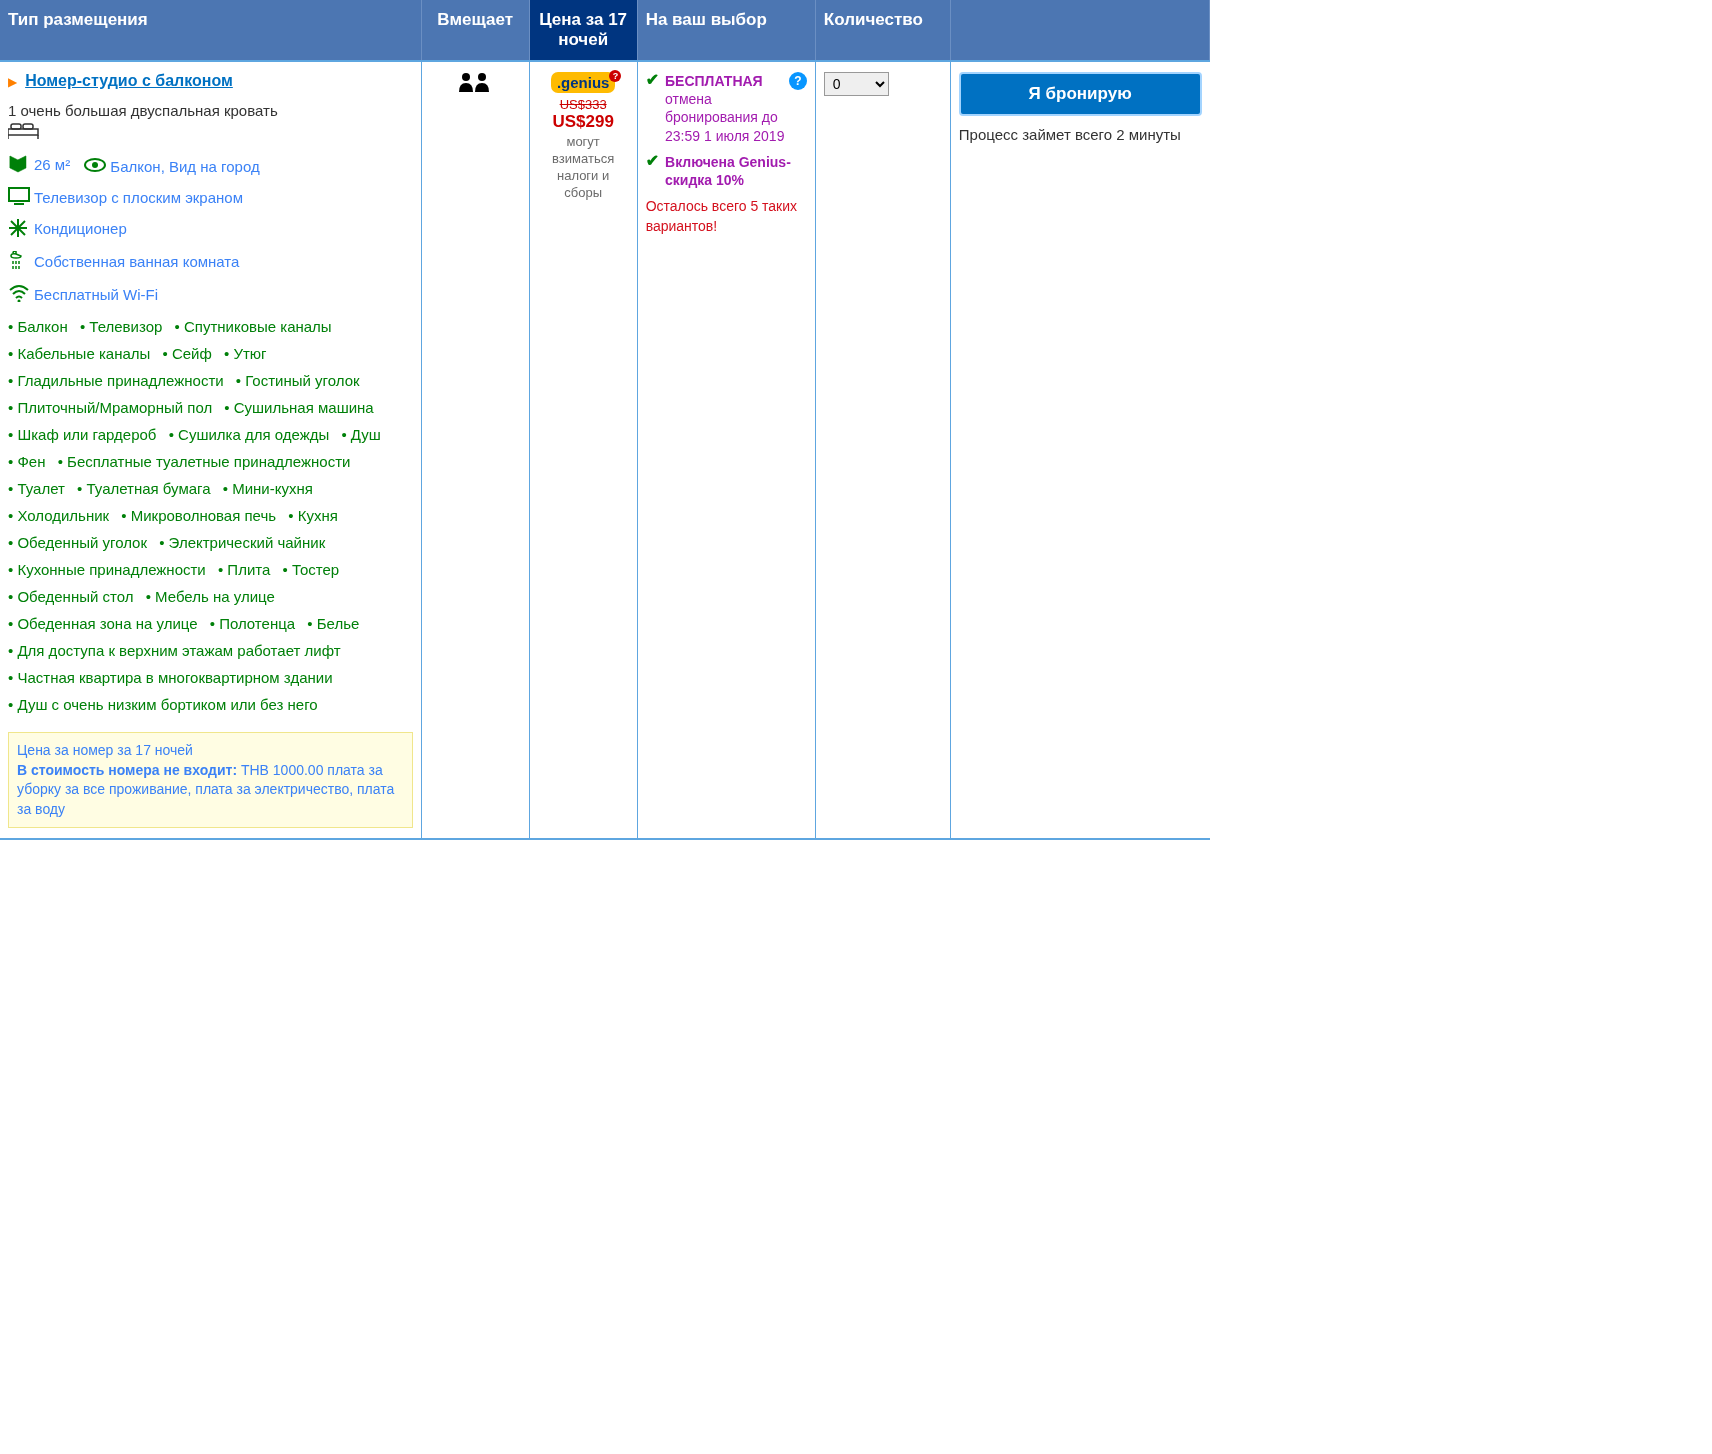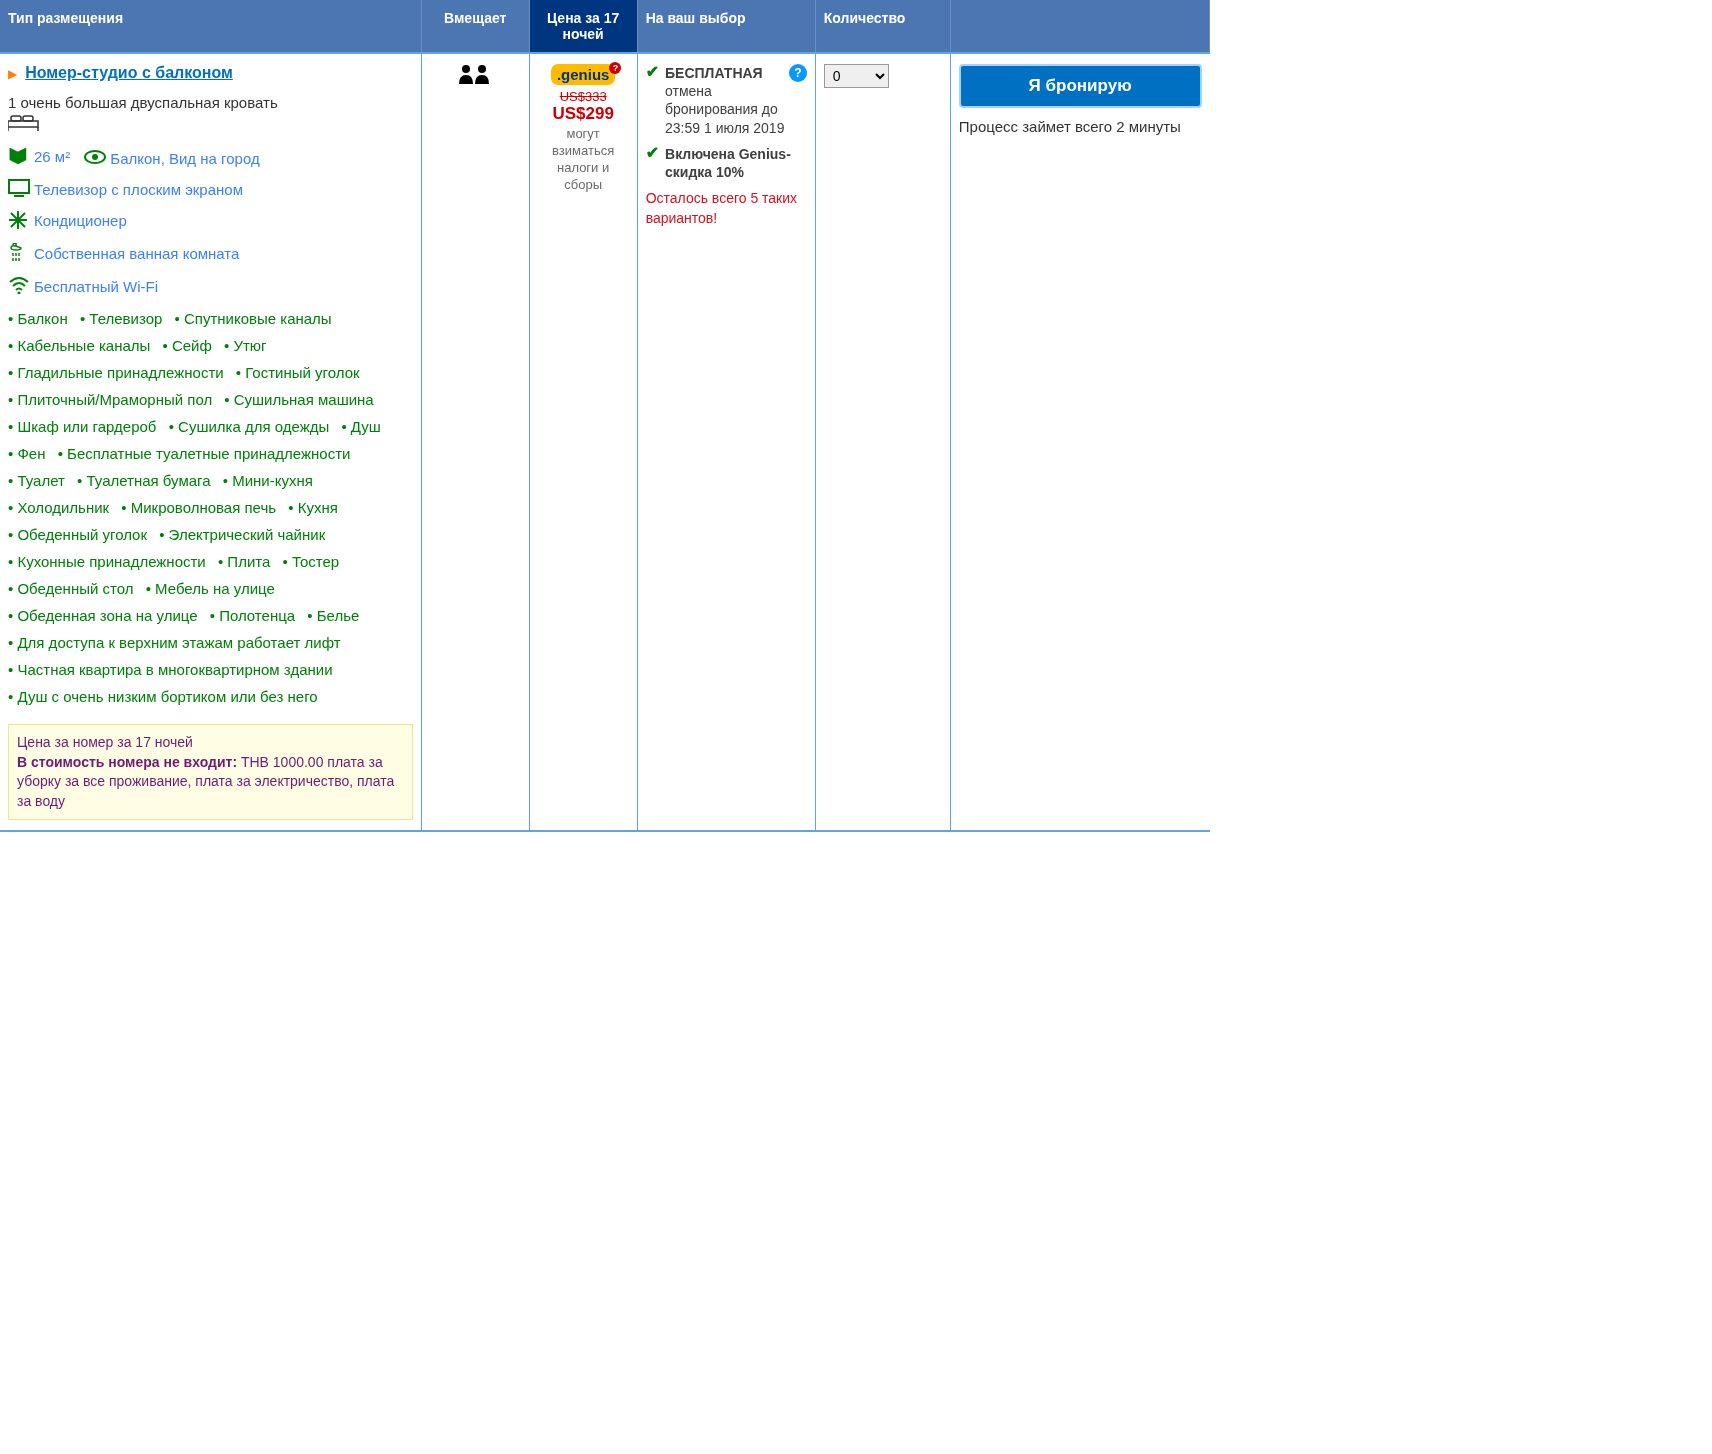--- a/index.html
+++ b/index.html
@@ -1,48 +1,48 @@
 <!DOCTYPE html>
 <html><head>
 <meta charset="utf-8">
 <style>
 * { box-sizing: border-box; margin: 0; padding: 0; }
 body { font-family: Arial, Helvetica, sans-serif; font-size: 14px; color: #333; background: #fff; }
 .table { width: 1210px; border-collapse: collapse; }
-.table th { background: #4c76b2; color: #fff; font-weight: bold; padding: 10px 8px; text-align: left; vertical-align: top; border-right: 1px solid #6b8fc3; font-size: 14px; }
+.table th { background: #4c76b2; color: #fff; font-weight: bold; padding: 10px 8px; text-align: left; vertical-align: top; border-right: 1px solid #6b8fc3; font-size: 17px; }
 .table th.price-col { background: #003580; text-align: center; }
 .table th.center { text-align: center; }
 .table td { border-right: 1px solid #5ea6e0; border-bottom: 2px solid #5ea6e0; padding: 10px 8px; vertical-align: top; }
 .table th { border-bottom: 2px solid #5ea6e0; }
 .col-type { width: 390px; }
 .col-sleeps { width: 100px; }
 .col-price { width: 100px; }
 .col-choice { width: 165px; }
 .col-qty { width: 125px; }
 .col-cta { width: 240px; }
 .room-link { color: #0071c2; text-decoration: underline; font-weight: bold; font-size: 16px; }
 .arrow-right { color: #ff8000; font-size: 12px; margin-right: 4px; }
 .bed-text { margin-top: 12px; font-size: 15px; color: #333; }
 .bed-icon { font-size: 20px; color: #333; margin-top: 2px; }
 .facility-line { color: #3b82f6; margin-top: 10px; font-size: 15px; }
 .facility-line .fi { display: inline-flex; align-items: center; margin-right: 10px; }
 .facility-line .fi svg, .facility-line .fi .iconbox { margin-right: 6px; }
 .amenities { color: #008009; font-size: 15px; margin-top: 8px; line-height: 1.8; }
 .amenities span { white-space: nowrap; display: inline-block; margin-right: 8px; }
 .amenities span::before { content: "• "; }
-.price-note-box { background: #fffde3; border: 1px solid #f0e68c; padding: 8px; margin-top: 14px; font-size: 14px; color: #701a75; line-height: 1.4; }
+.price-note-box { background: #fffde3; border: 1px solid #f0e68c; padding: 8px; margin-top: 14px; font-size: 14px; color: #3b82f6; line-height: 1.4; }
 .people-icons { text-align: center; font-size: 22px; color: #000; }
 .price-cell { text-align: center; }
 .genius-badge { background: #febb02; color: #003580; font-weight: bold; padding: 2px 6px; border-radius: 7px; display: inline-block; font-size: 15px; position: relative; }
 .old-price { text-decoration: line-through; color: #cc0000; font-size: 13px; margin-top: 4px; display: block; }
 .new-price { color: #cc0000; font-weight: bold; font-size: 17px; display: block; }
 .tax-note { color: #6b6b6b; font-size: 13px; margin-top: 2px; line-height: 1.3; }
 .choice-item { display: flex; align-items: flex-start; margin-bottom: 8px; }
 .check { color: #008009; font-weight: bold; margin-right: 6px; font-size: 16px; line-height: 1; }
-.choice-text { color: #404040; font-weight: bold; font-size: 14px; line-height: 1.3; }
+.choice-text { color: #a21caf; font-weight: bold; font-size: 14px; line-height: 1.3; }
 .choice-sub { font-weight: normal; }
 .help-badge { background: #0896ff; color: #fff; border-radius: 50%; width: 18px; height: 18px; display: inline-flex; align-items: center; justify-content: center; font-size: 12px; font-weight: bold; margin-left: 4px; flex-shrink: 0; }
 .scarcity { color: #d4111e; font-size: 14px; margin-top: 6px; line-height: 1.4; }
 .qty-select { width: 65px; height: 24px; border: 1px solid #999; font-size: 14px; padding: 0 4px; }
 .reserve-btn { background: #0071c2; color: #fff; border: 2px solid #a3d4ff; border-radius: 4px; padding: 10px 18px; font-size: 17px; font-weight: bold; cursor: pointer; width: 100%; box-shadow: 0 0 0 2px #0071c2 inset; }
 .reserve-note { margin-top: 8px; font-size: 15px; color: #333; line-height: 1.4; }
 .genius-corner { position: absolute; top: -2px; right: -6px; width: 12px; height: 12px; background: #cc0000; border-radius: 50%; color: #fff; font-size: 9px; display: flex; align-items: center; justify-content: center; }
 .iconbox { display: inline-block; width: 20px; height: 20px; }
 </style>
 </head>

